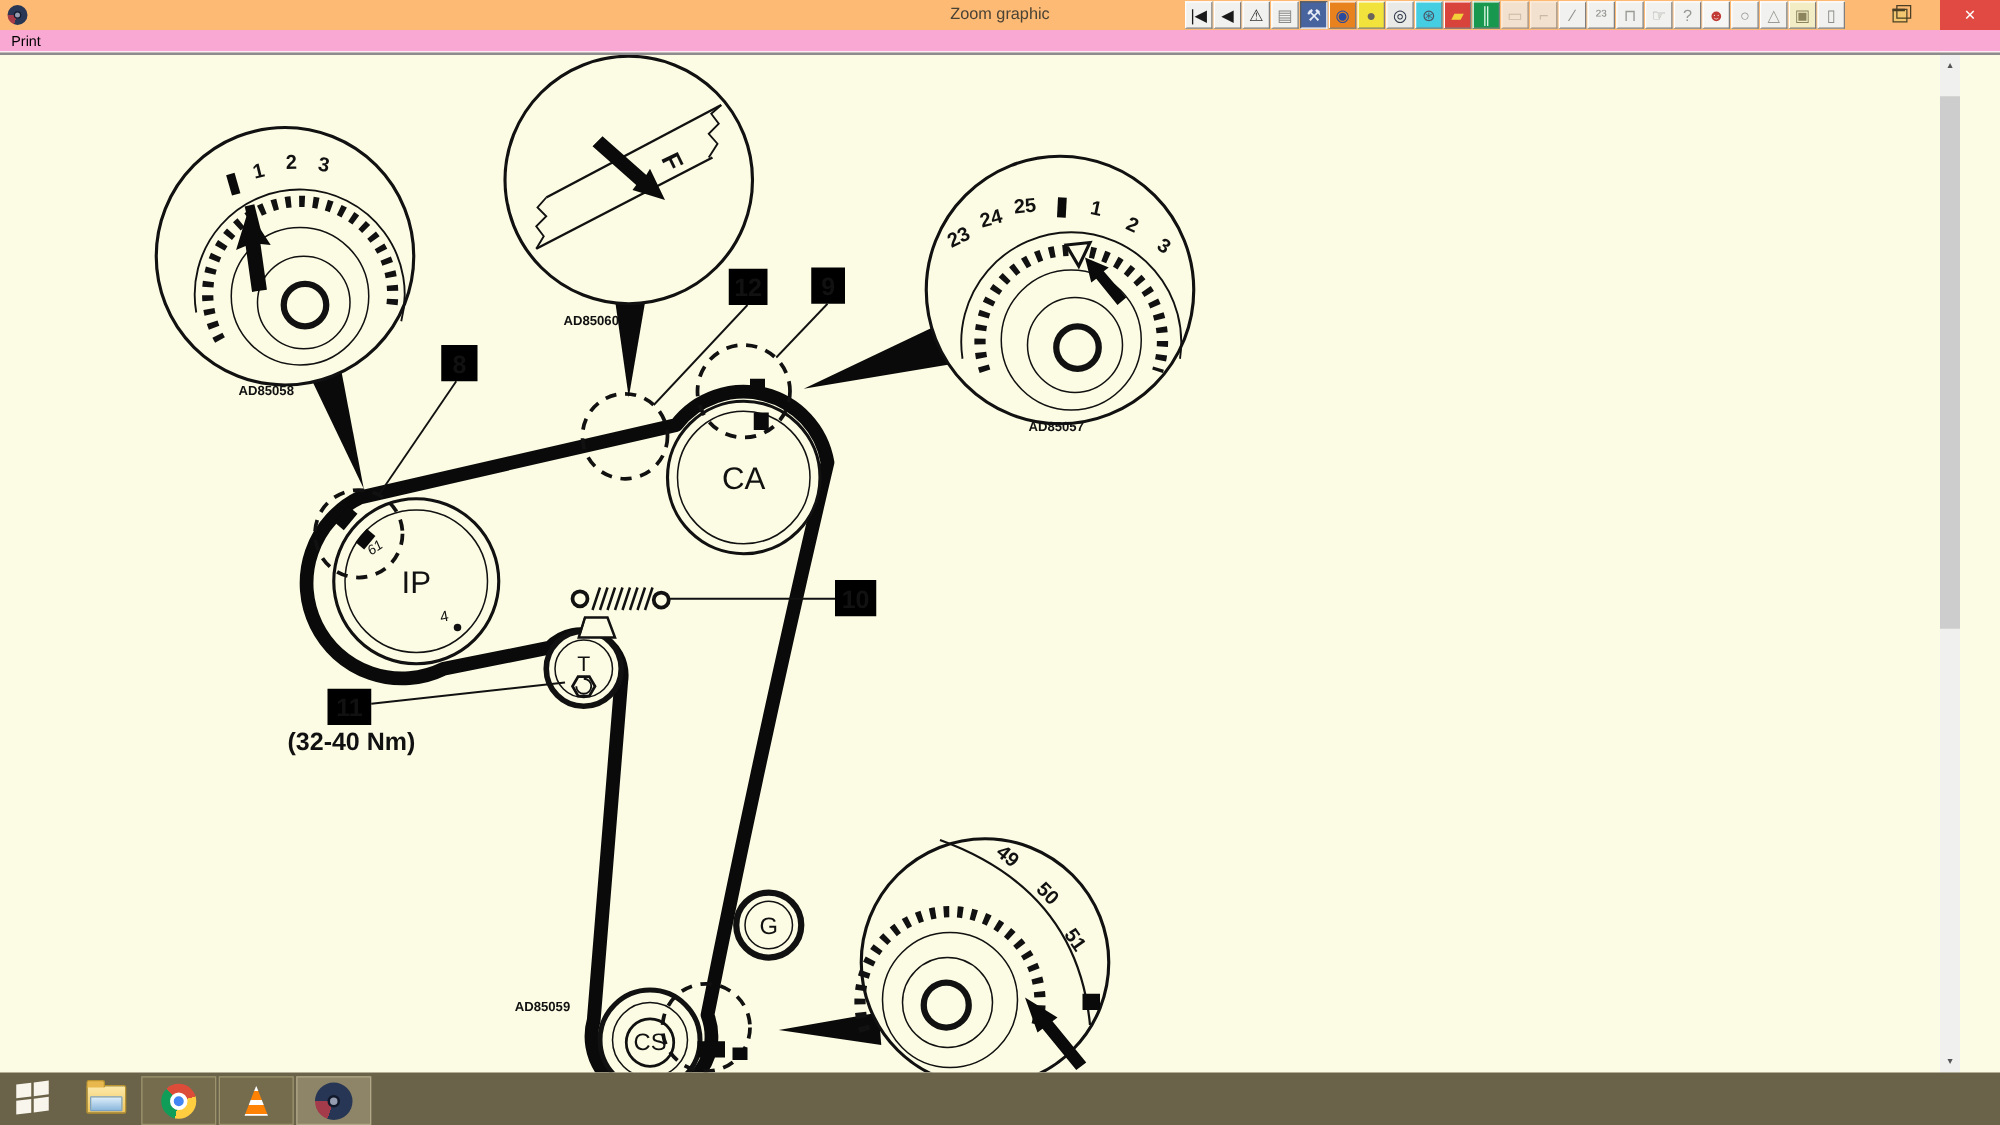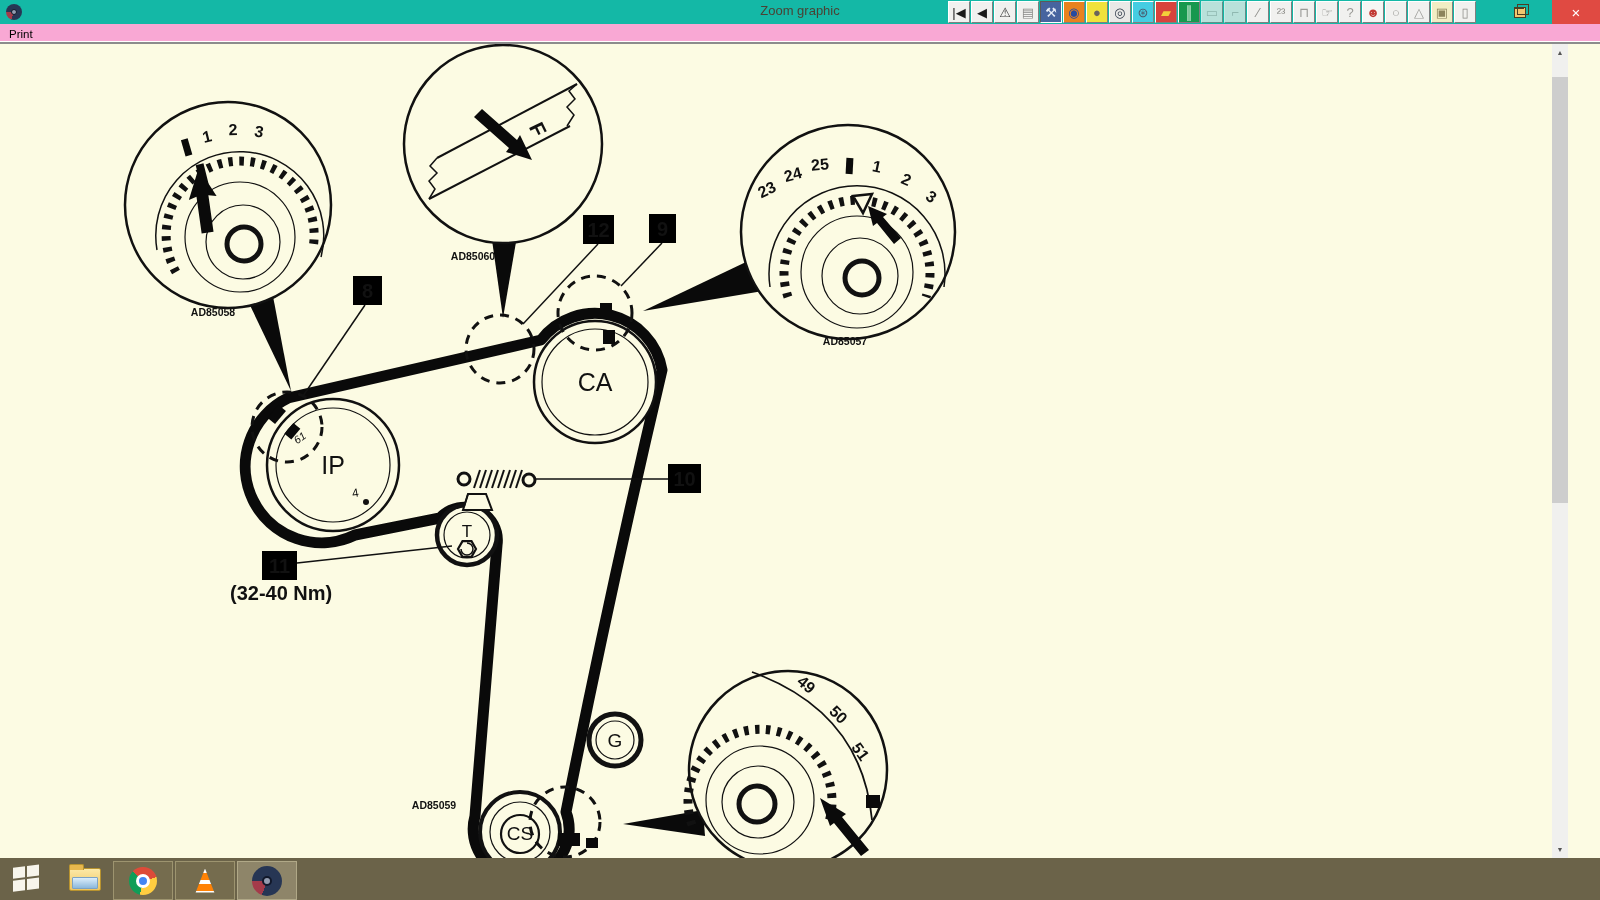--- a/index.html
+++ b/index.html
@@ -1,20 +1,20 @@
 <!DOCTYPE html>
 <html><head>
 <meta charset="utf-8">
 <style>
   html,body{margin:0;padding:0;background:#888;}
   #screen{position:relative;width:1600px;height:900px;overflow:hidden;
           font-family:"Liberation Sans",sans-serif;background:#fcfbe3;}
 
   
-  #titlebar{position:absolute;left:0;top:0;width:1600px;height:24px;background:#14b8a6;}
+  #titlebar{position:absolute;left:0;top:0;width:1600px;height:24px;background:#fdba74;}
   #win-icon{position:absolute;left:6px;top:4px;width:16px;height:16px;border-radius:50%;
             background:conic-gradient(from 200deg,#a43b4a 0 70deg,#273654 70deg 360deg);}
   #win-icon::after{content:"";position:absolute;left:5px;top:5px;width:6px;height:6px;border-radius:50%;
             background:#939cb0;border:1px solid #11182a;box-sizing:border-box;}
   #win-title{position:absolute;left:0;right:0;top:3px;text-align:center;font-size:13px;color:#4a4235;}
   #tb-buttons{position:absolute;left:948px;top:1px;height:22px;display:flex;}
   .tbtn{width:22px;height:22px;margin-right:1px;border:1px solid;border-color:#ffffff #7f7f7f #7f7f7f #ffffff;
         box-sizing:border-box;display:flex;align-items:center;justify-content:center;
         font-size:13px;line-height:1;cursor:default;overflow:hidden;}
   .tbtn.selected{border-color:#5a5a5a #ffffff #ffffff #5a5a5a;}

